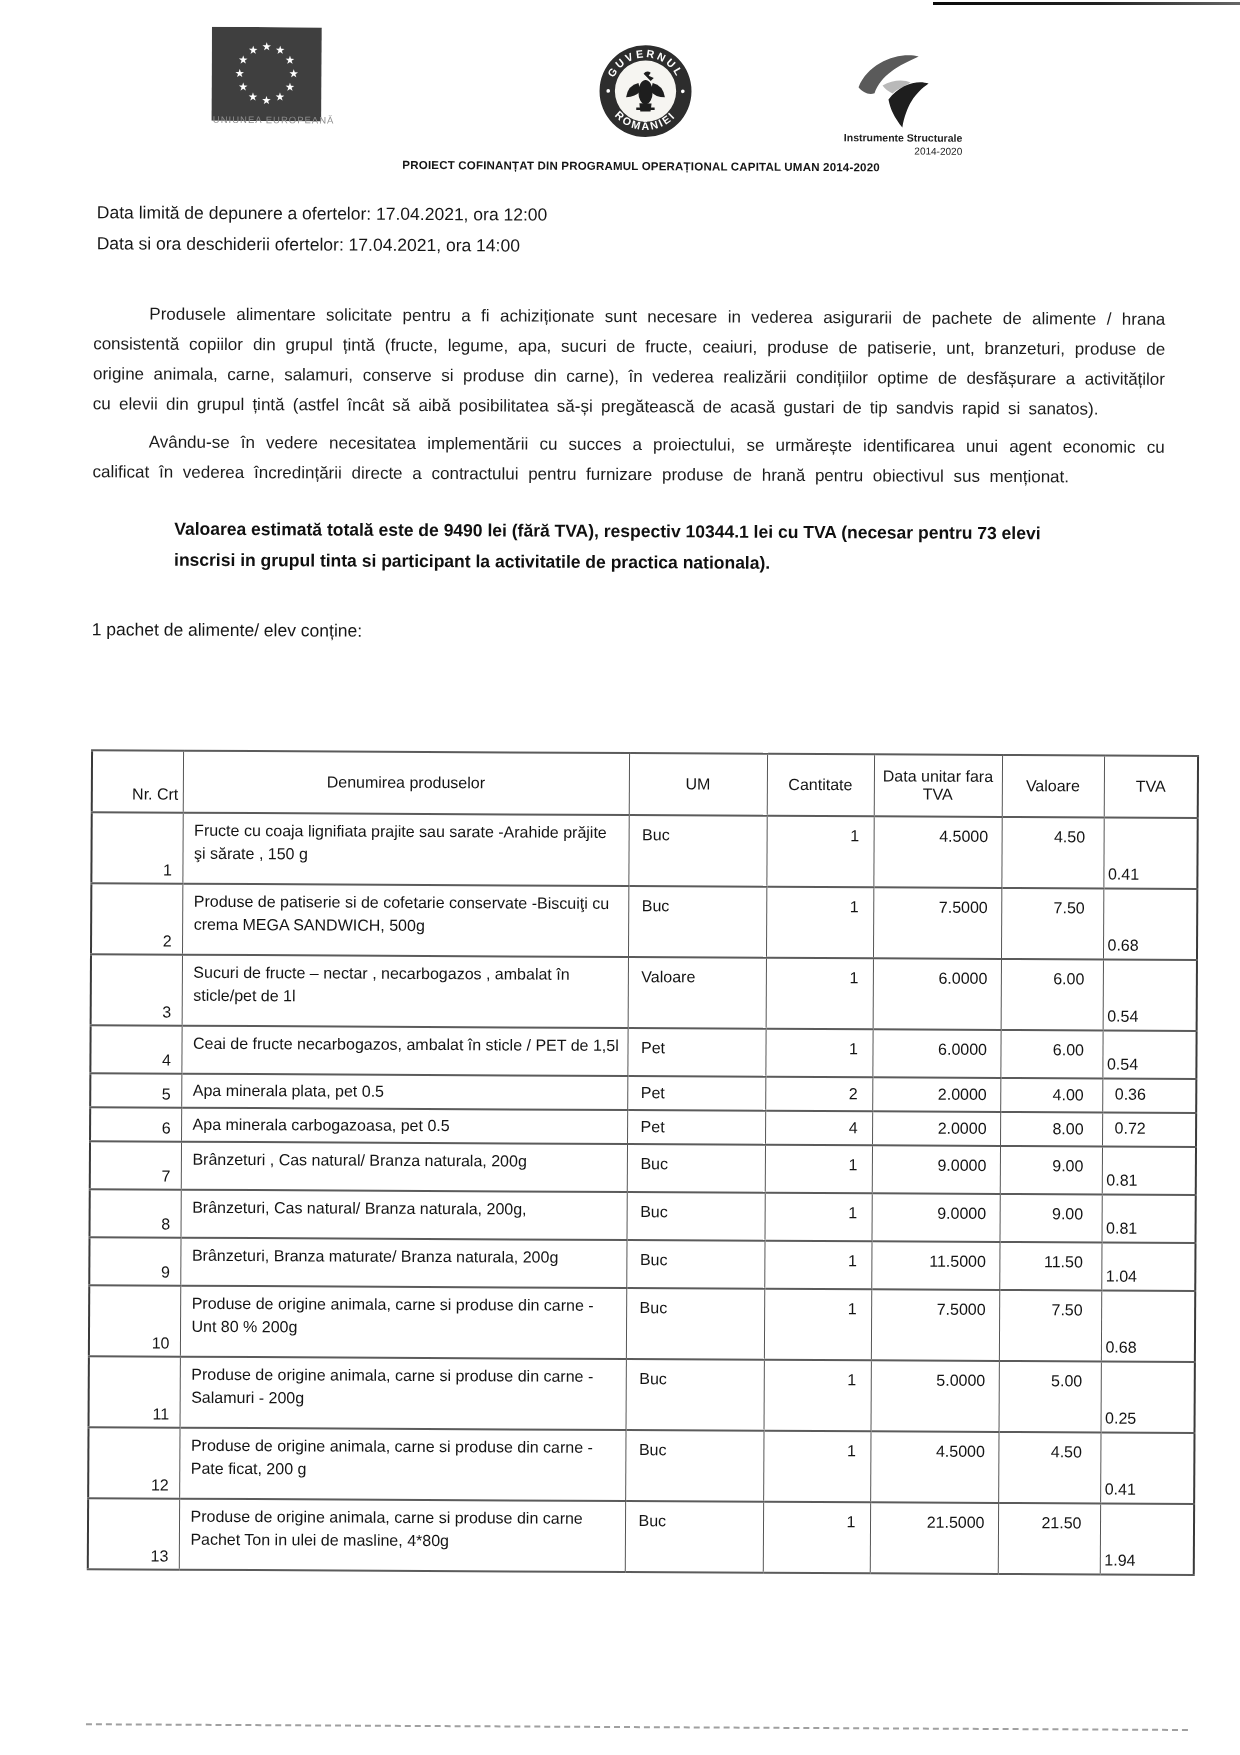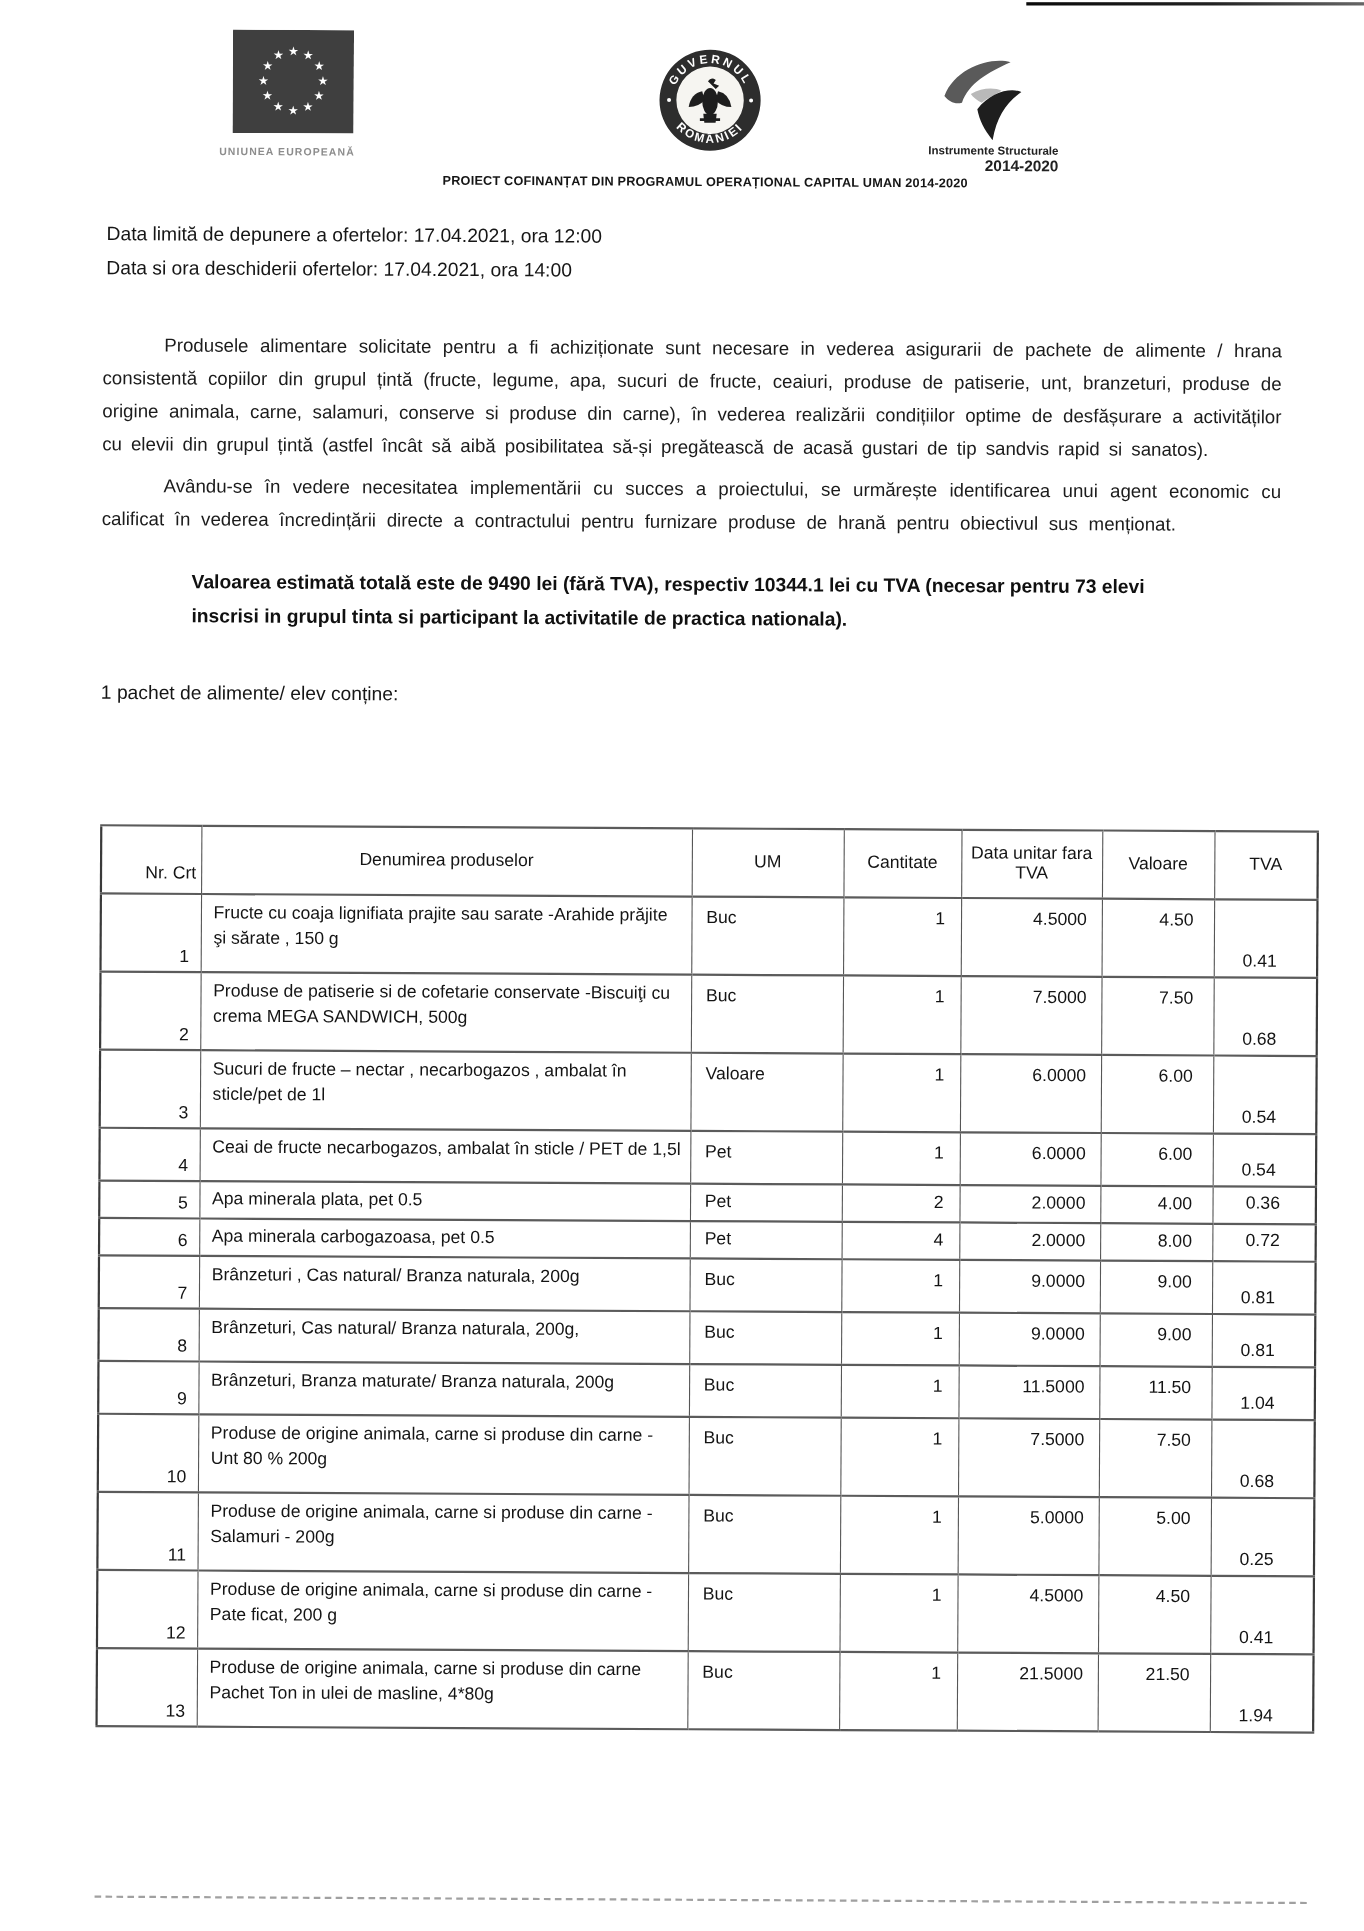--- a/index.html
+++ b/index.html
@@ -8,27 +8,27 @@
     font-family:"Liberation Sans",sans-serif;color:#1b1b1b;
   }
   .scan{position:absolute;inset:0;transform:rotate(0.3deg);transform-origin:620px 0px;}
 
   
   .top-edge-line{position:absolute;top:2px;left:933px;width:307px;height:3px;
     background:linear-gradient(to right,#0a0a0a 0%,#222 55%,#666 100%);}
 
   
   .eu-logo{position:absolute;left:212px;top:29px;width:110px;height:94px;}
-  .eu-caption{position:absolute;left:200px;top:135px;width:135px;text-align:left;
-    font-size:9.5px;letter-spacing:1px;color:#8d8d8d;font-weight:bold;}
+  .eu-caption{position:absolute;left:200px;top:116px;width:135px;text-align:right;
+    font-size:9.5px;letter-spacing:1px;color:#8d8d8d;font-weight:normal;}
   .seal{position:absolute;left:599px;top:44px;width:94px;height:94px;}
   .swoosh{position:absolute;left:853px;top:52px;width:78px;height:76px;}
   .structural-caption{position:absolute;left:828px;top:130px;width:135px;text-align:right;
     font-size:10.5px;font-weight:bold;color:#222;line-height:13px;}
-  .structural-caption .yr{font-size:14px;font-weight:bold;}
+  .structural-caption .yr{font-size:10px;font-weight:normal;}
 
   .cofinance{position:absolute;left:22px;top:160px;width:1240px;text-align:center;
     font-size:11.5px;font-weight:bold;color:#151515;letter-spacing:.2px;}
 
   
   .dates{position:absolute;left:98px;top:200px;font-size:17.5px;line-height:31px;color:#161616;}
   .bodytext{position:absolute;left:95px;top:302px;width:1072px;}
   .para{font-size:17px;line-height:30px;text-align:justify;word-spacing:3.5px;margin:0;}
   .para .tab{display:inline-block;width:56px;}
   .para2{margin-top:8px;word-spacing:5px;}
@@ -47,21 +47,21 @@
   }
   th{font-weight:normal;font-size:16.5px;}
   th.h-nr{text-align:right;vertical-align:bottom;padding:6px 4px 8px 10px;}
   th.h-mid{text-align:center;vertical-align:middle;padding:12px 4px;}
   td.c-nr{vertical-align:bottom;text-align:right;padding:2px 10px 3px 2px;}
   td.c-name{vertical-align:top;text-align:left;line-height:23px;padding:5px 8px 18px 11px;}
   td.c-um{vertical-align:top;text-align:left;padding:10px 4px 15px 13px;}
   td.c-qty{vertical-align:top;text-align:right;padding:10px 14px 4px 4px;}
   td.c-price{vertical-align:top;text-align:right;padding:10px 13px 4px 4px;}
   td.c-val{vertical-align:top;text-align:right;padding:10px 18px 4px 4px;}
-  td.c-tva{vertical-align:bottom;text-align:center;padding:2px 14px 4px 4px;}
+  td.c-tva{vertical-align:bottom;text-align:left;padding:2px 14px 4px 4px;}
   tr.compact td.c-name{padding:4px 8px 5px 11px;}
   tr.compact td.c-um,tr.compact td.c-qty,tr.compact td.c-price,
   tr.compact td.c-val{vertical-align:middle;padding-top:4px;padding-bottom:4px;}
   tr.compact td.c-tva{vertical-align:middle;padding-left:12px;}
 
   .bottom-cut-line{position:absolute;left:95px;top:1726px;width:1102px;
     border-top:2px dashed #909090;opacity:.85;}
 </style>
 </head>
 <body>

